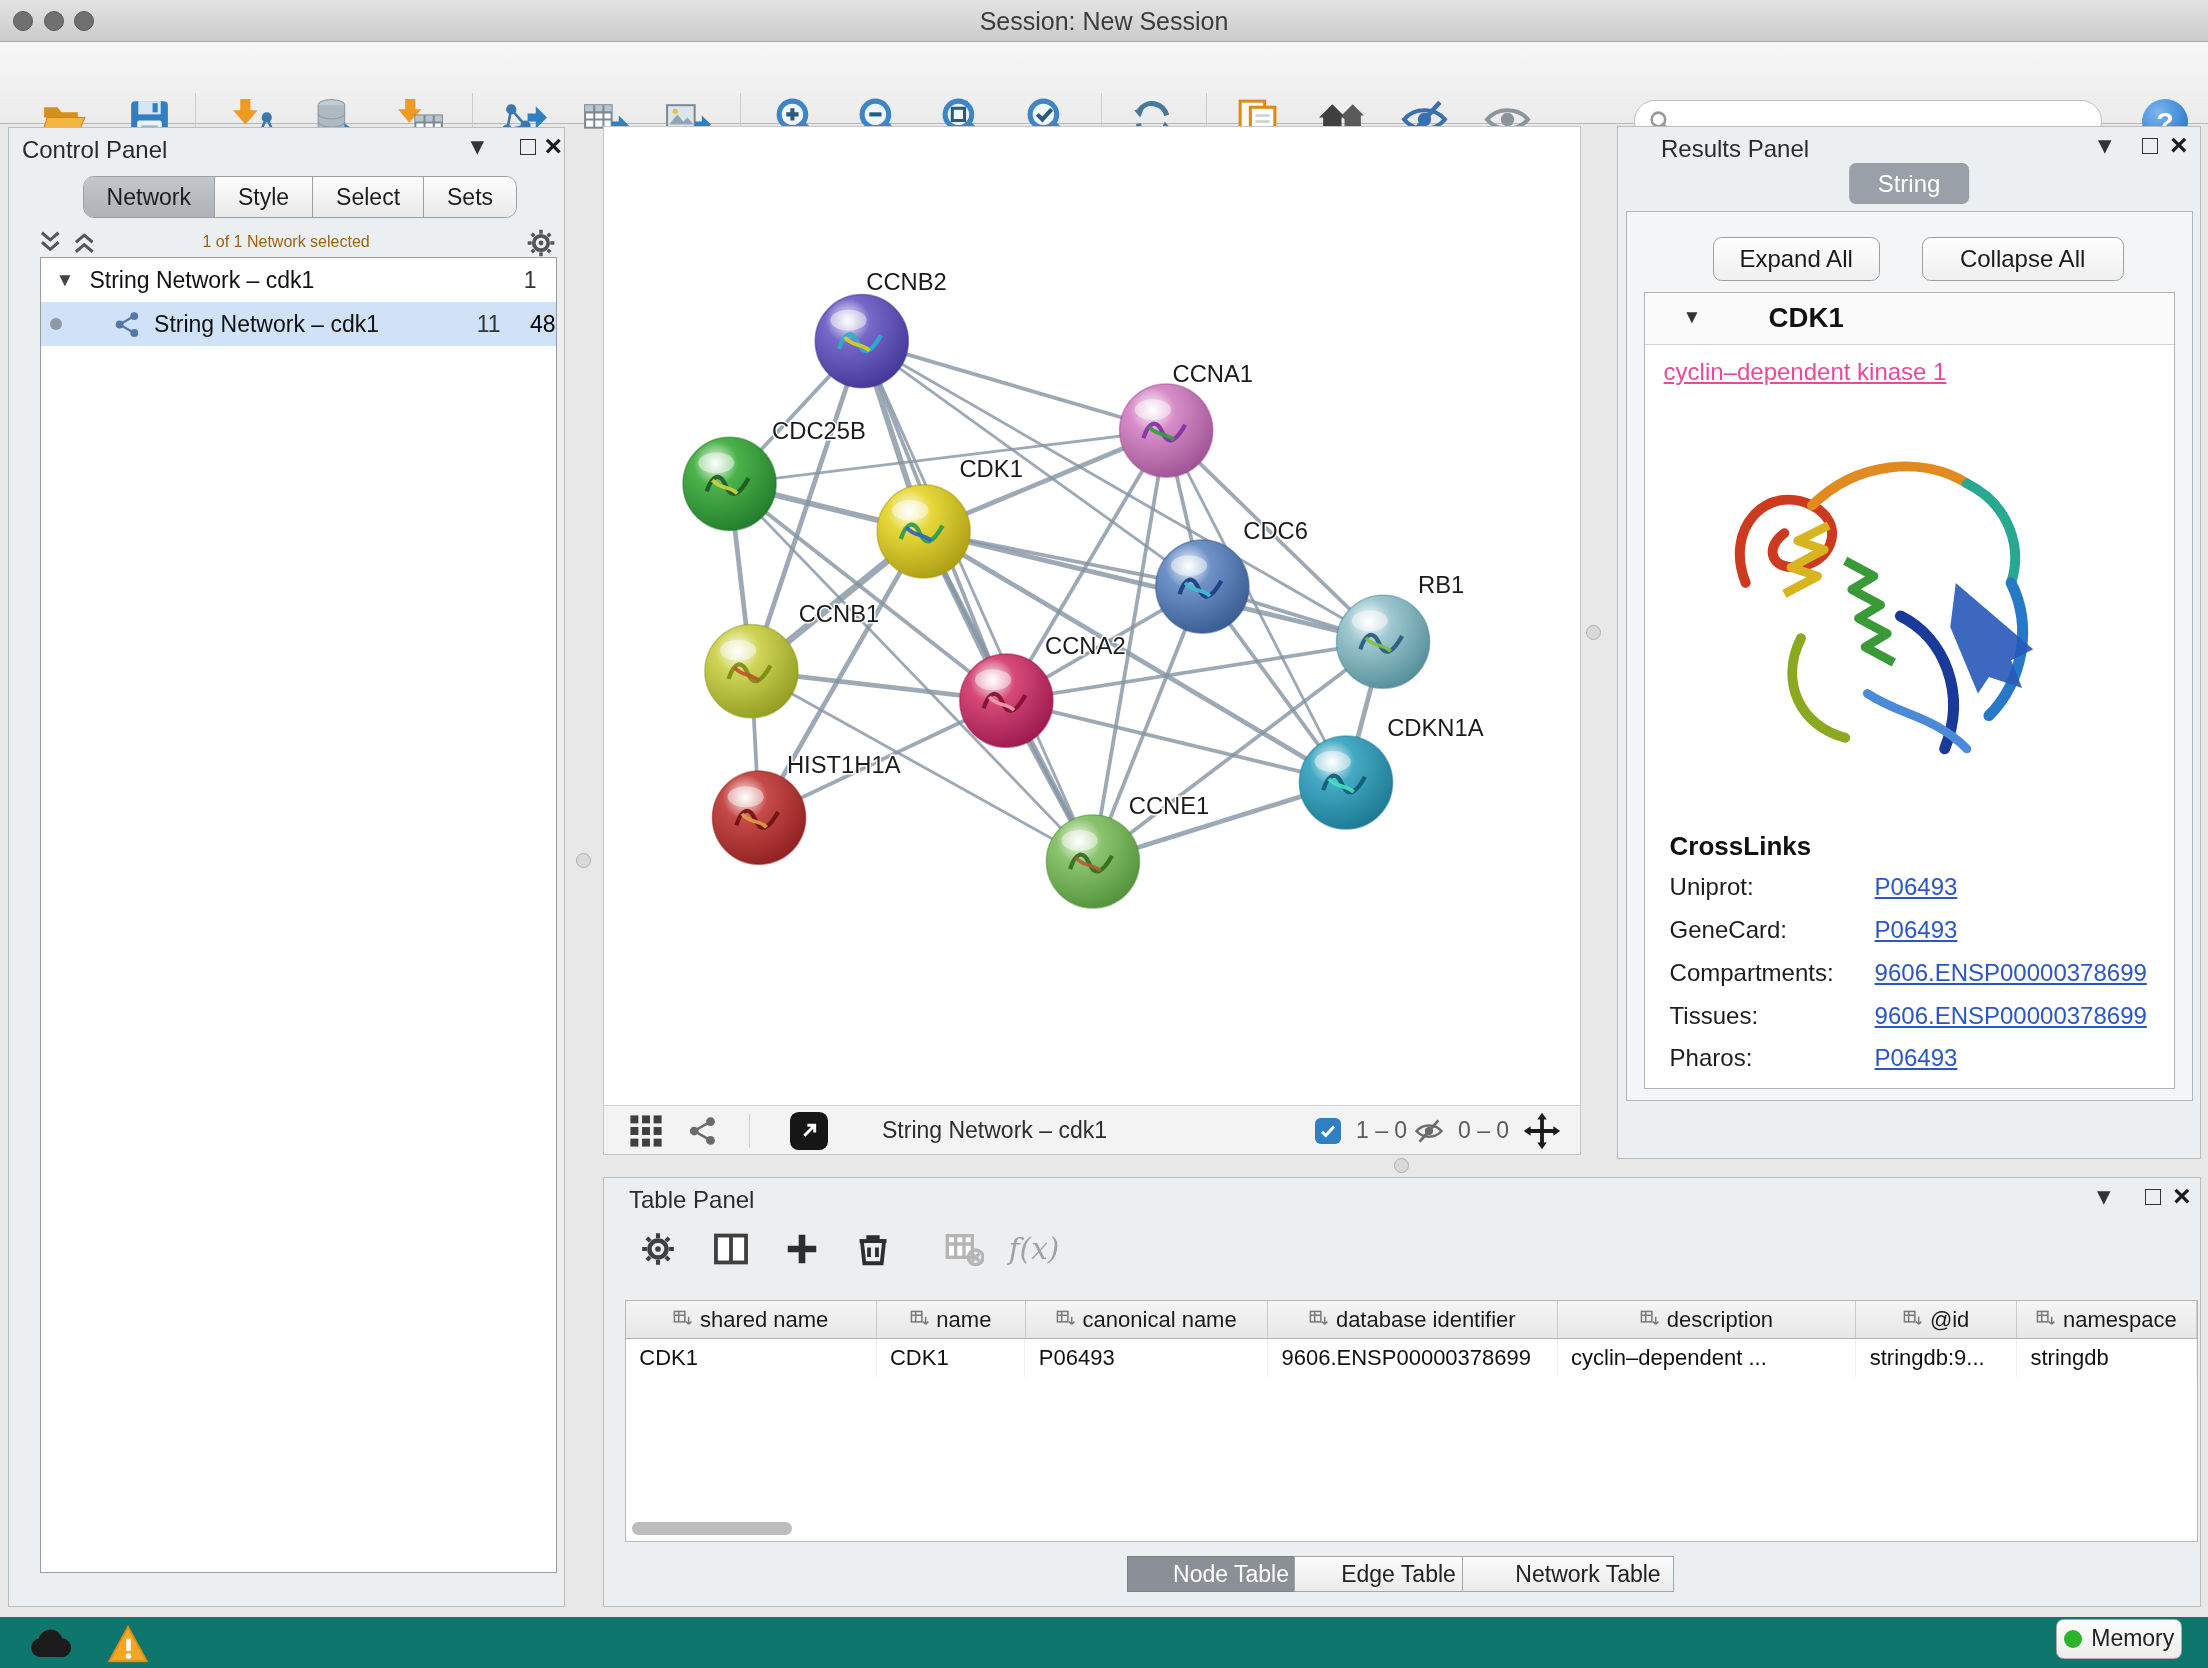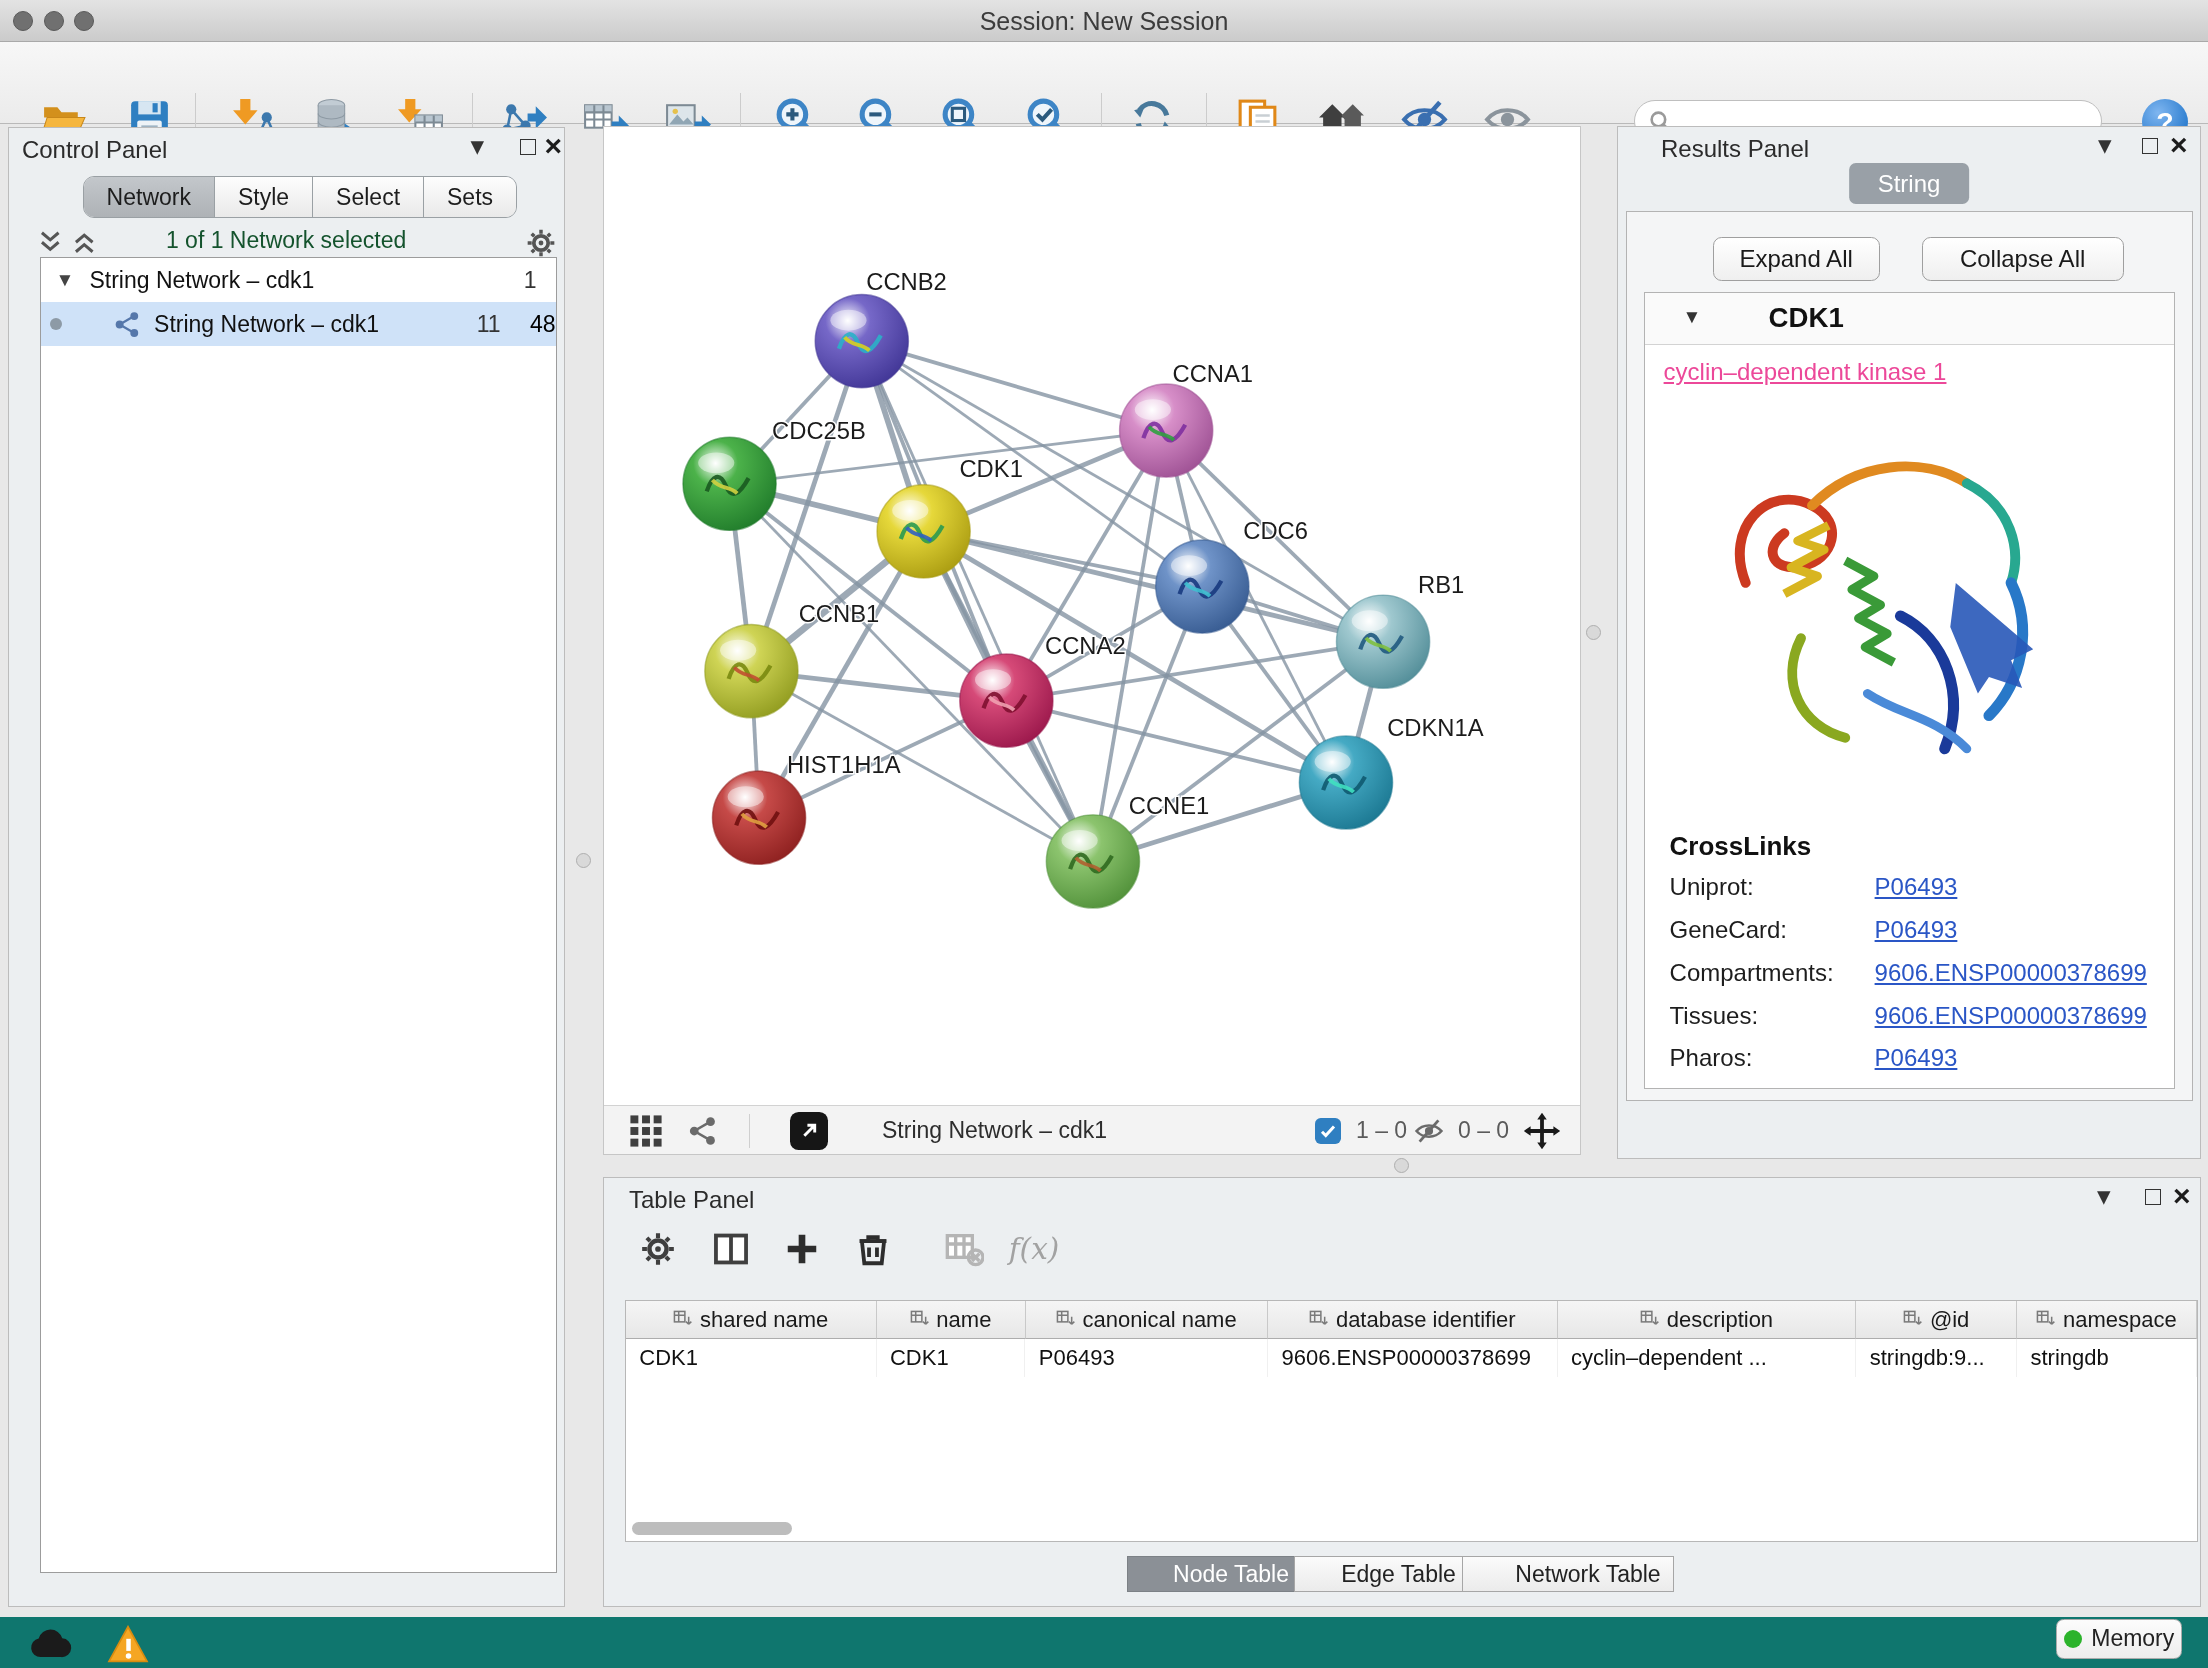--- a/index.html
+++ b/index.html
@@ -283,21 +283,21 @@
     <span style="position:absolute;left:27px;top:4.8px;">
       <svg width="28.5" height="28.5" viewBox="0 0 24 24">
         <path d="M5 4 l7 6 7 -6 M5 12 l7 6 7 -6" fill="none" stroke="#555" stroke-width="2.5"></path>
       </svg>
     </span>
     <span style="position:absolute;left:61px;top:4.8px;">
       <svg width="28.5" height="28.5" viewBox="0 0 24 24">
         <path d="M5 20 l7 -6 7 6 M5 12 l7 -6 7 6" fill="none" stroke="#555" stroke-width="2.5"></path>
       </svg>
     </span>
-    <span style="position:absolute;left:0;right:0;text-align:center;top:4px;font-size:23px;color:#14532d;">1 of 1 Network selected</span>
+    <span style="position:absolute;left:0;right:0;text-align:center;top:10px;font-size:16px;color:#a16207;">1 of 1 Network selected</span>
     <span style="position:absolute;left:516px;top:3.8px;">
       <svg width="32" height="32" viewBox="0 0 24 24">
         <path d="M12 2 v3 M12 19 v3 M2 12 h3 M19 12 h3 M5 5 l2 2 M17 17 l2 2 M5 19 l2 -2 M17 7 l2 -2" stroke="#555" stroke-width="2.6"></path>
         <circle cx="12" cy="12" r="5.4" fill="none" stroke="#555" stroke-width="2.8"></circle>
         <circle cx="12" cy="12" r="1.8" fill="#555"></circle>
       </svg>
     </span>
   </div>
 
   <div id="tree-box">

